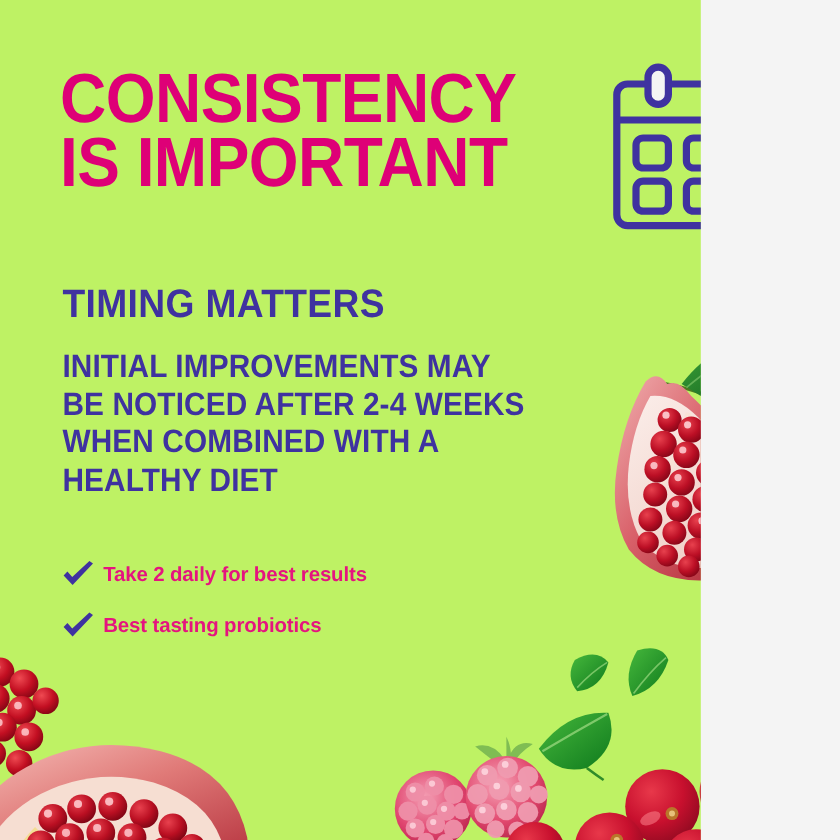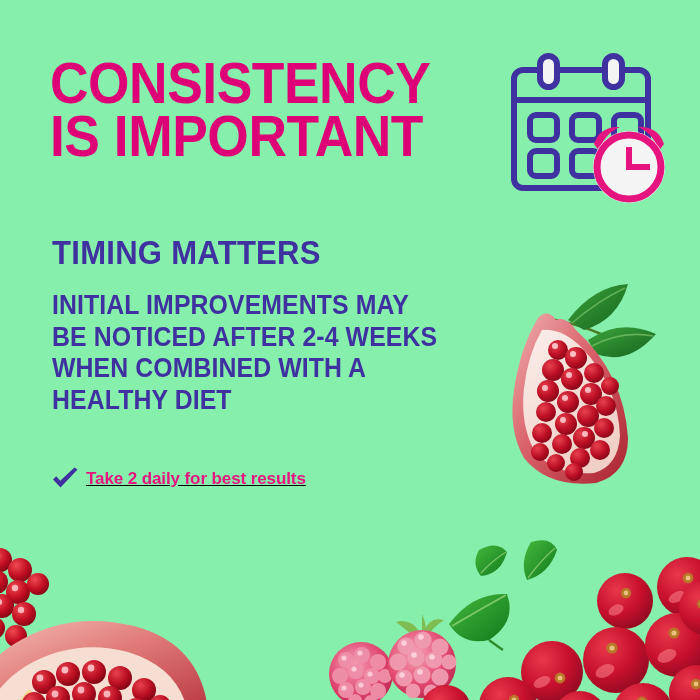--- a/index.html
+++ b/index.html
@@ -4,22 +4,22 @@
 <style>
   html,body{margin:0;padding:0;}
   body{
     width:700px;height:700px;
     background:#f4f4f4;
     font-family:"Liberation Sans", sans-serif;
     overflow:hidden;
   }
   .canvas{
     position:relative;
-    width:700px;height:700px;
-    background:#86efac;
+    width:584px;height:700px;
+    background:#bef264;
     overflow:hidden;
   }
 
   
   .headline{
     position:absolute;
     left:50px; top:56px;
     width:440px;
     color:#de0077;
     font-family:"Liberation Sans", sans-serif;
@@ -66,21 +66,20 @@
   .bullets{
     position:absolute;
     left:50px; top:462px;
     width:470px;
   }
   .bullet{
     display:flex;
     align-items:center;
     height:34px;
     margin-bottom:9px;
-    text-decoration:underline;
   }
   .bullet .check{
     width:30px;height:26px;
     flex:0 0 30px;
     display:block;
     margin-right:6px;
   }
   .bullet .btxt{
     color:#e5147f;
     font-weight:700;
@@ -169,20 +168,28 @@
     <div class="bullet">
       <span class="check">
         <svg viewBox="0 0 30 26" width="30" height="26">
           <path d="M3 13.5 L10.5 21.5 L27.5 3.5 L24.5 1.5 L10.2 14.8 L6.2 10.2 Z" fill="#3f32a0"></path>
         </svg>
       </span>
       <span class="btxt">Take 2 daily for best results</span>
     </div>
 
 
+    <div class="bullet">
+      <span class="check">
+        <svg viewBox="0 0 30 26" width="30" height="26">
+          <path d="M3 13.5 L10.5 21.5 L27.5 3.5 L24.5 1.5 L10.2 14.8 L6.2 10.2 Z" fill="#3f32a0"></path>
+        </svg>
+      </span>
+      <span class="btxt">Best tasting probiotics</span>
+    </div>
 
   </div>
 
   <div class="fruit pom-wedge">
     <svg viewBox="0 0 200 215" width="200" height="215">
       <defs>
         <linearGradient id="rindG" x1="0" y1="0" x2="1" y2="1">
           <stop offset="0" stop-color="#f0b0b0"></stop>
           <stop offset="0.45" stop-color="#d9616a"></stop>
           <stop offset="1" stop-color="#a8222f"></stop>

